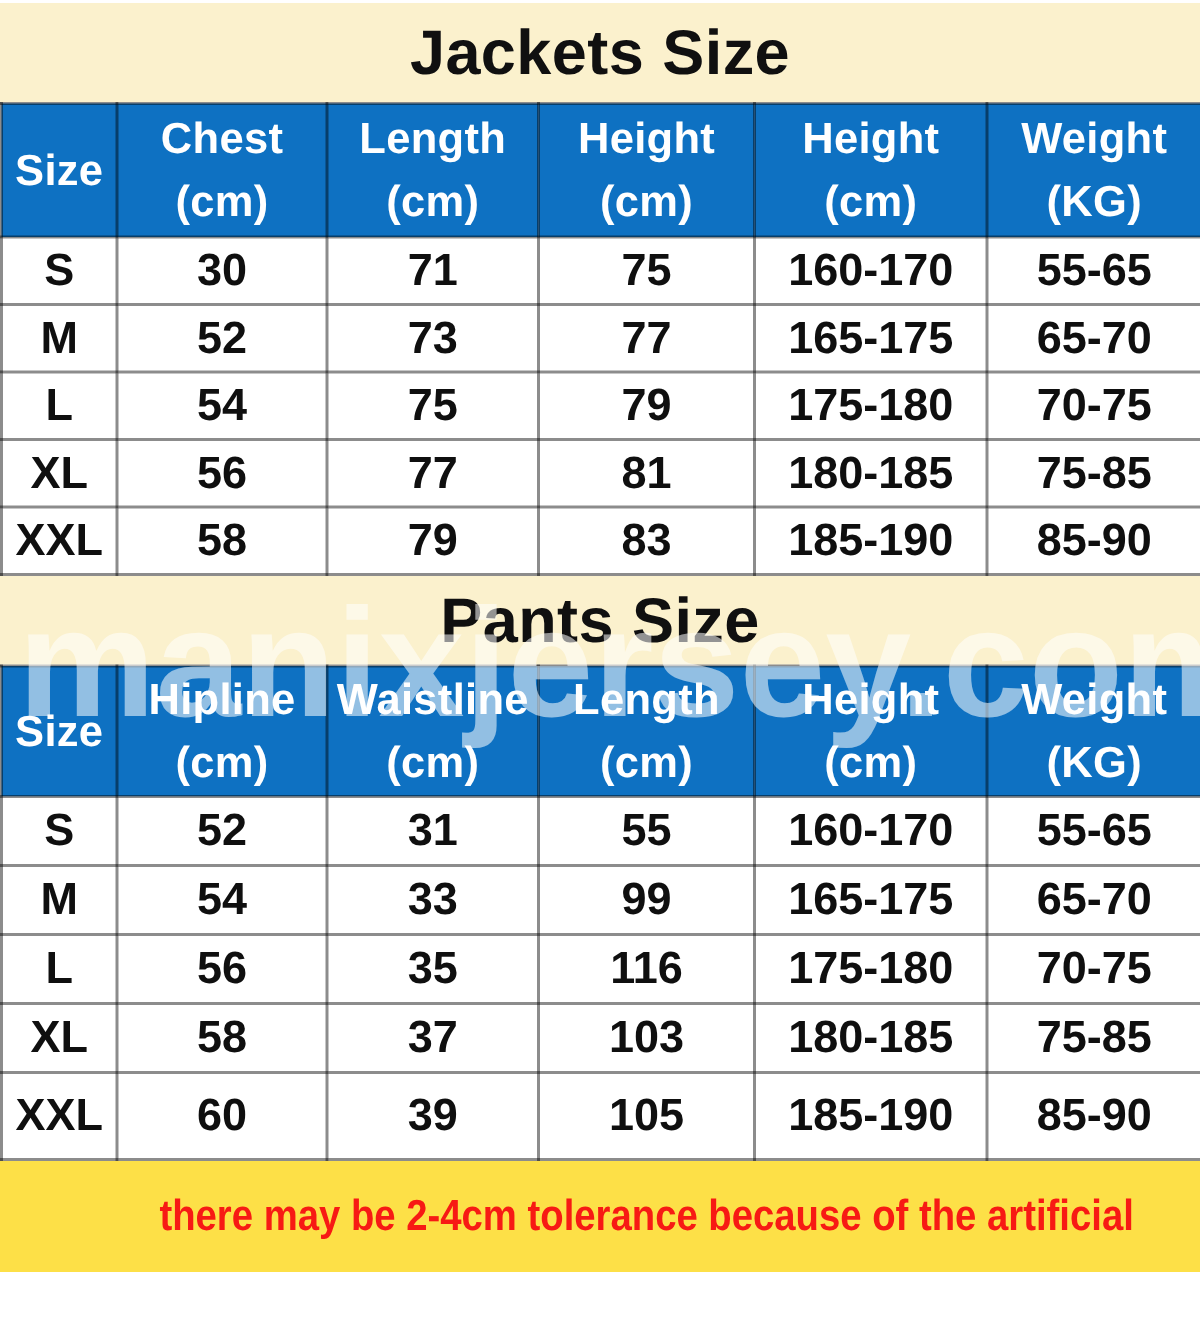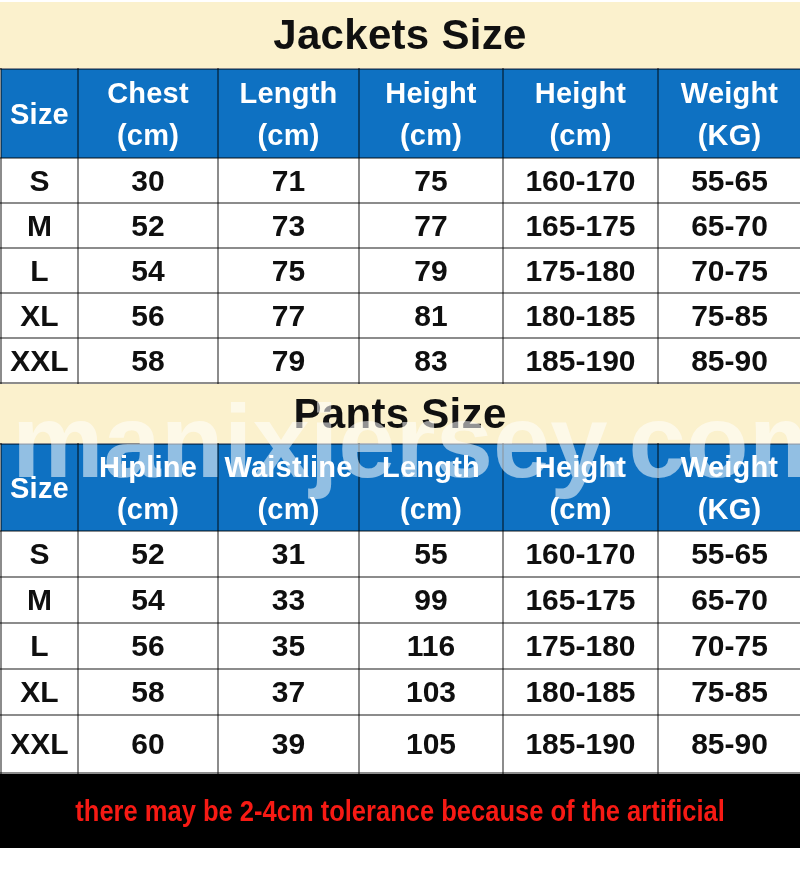--- a/index.html
+++ b/index.html
@@ -47,22 +47,22 @@
     font-size:30px; font-weight:700;
   }
   #jackets-table thead tr { height:89px; }
   #jackets-table tbody tr { height:45px; }
   #pants-table thead tr   { height:87px; }
   #pants-table tbody tr   { height:46px; }
   #pants-table tbody tr.last-row { height:58px; }
 
   
   #footer {
-    height:74px; background:#000000;
-    display:flex; align-items:center; justify-content:center;
+    height:74px; background:#fde047;
+    display:flex; align-items:center; justify-content:flex-end;
   }
   #footer-note {
     color:#F71A14; font-size:29px; font-weight:700;
     white-space:nowrap;
     transform:scaleX(0.88); transform-origin:center;
   }
 
   
   #watermark {
     position:absolute; left:12px; top:390px;

